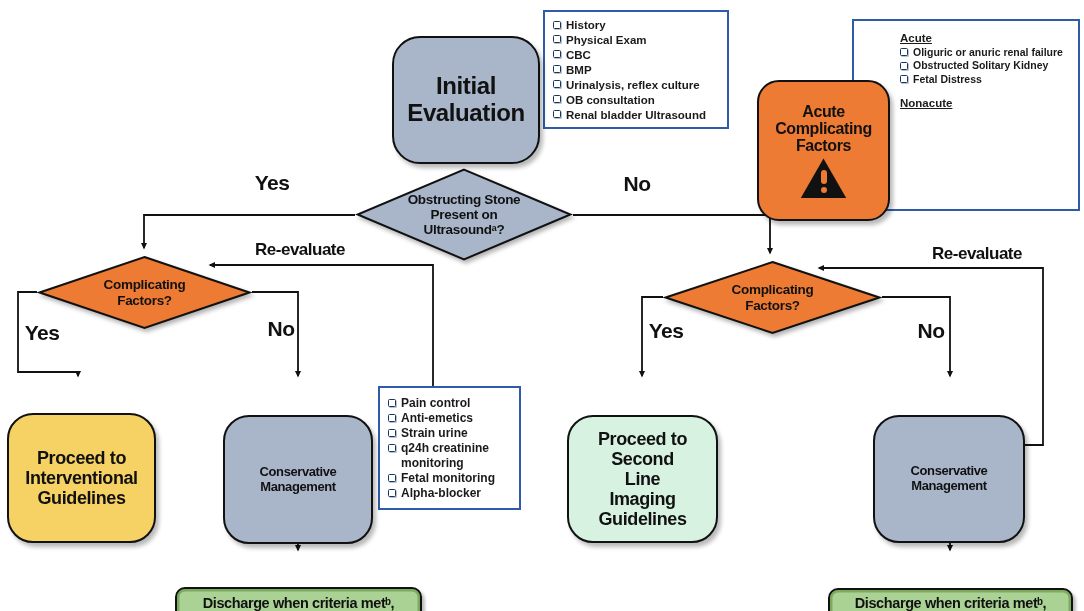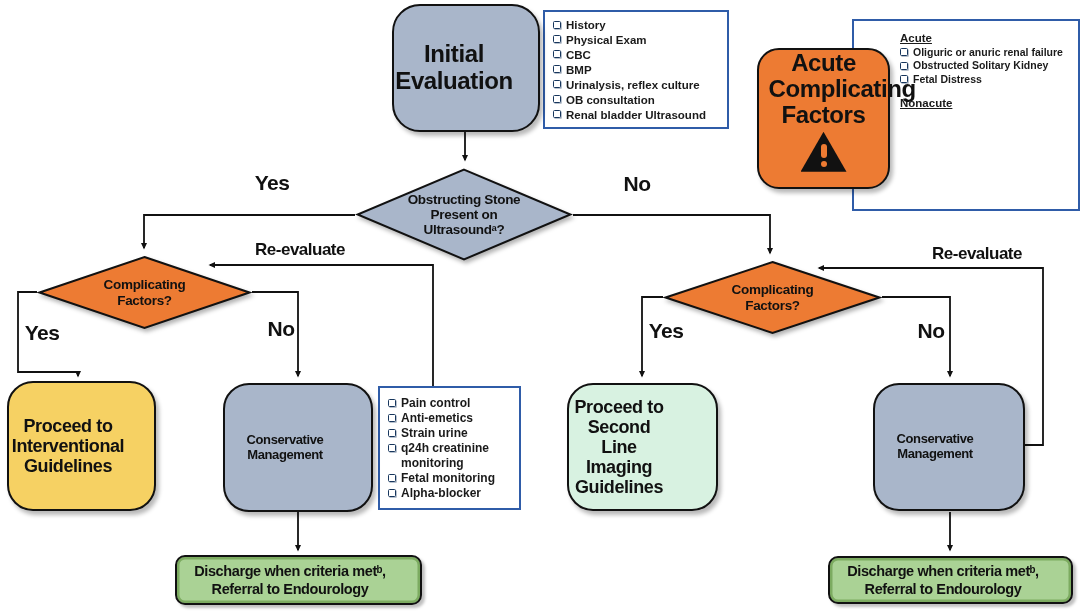--- a/index.html
+++ b/index.html
@@ -4,21 +4,21 @@
 <style>
   :root{
     --node-blue:#a9b6ca; --node-orange:#ed7b33; --node-yellow:#f6d163;
     --node-mint:#d8f2e1; --node-green:#aad295; --panel-border:#2f5ca8;
     --checkbox:#17365d; --line:#111111; --ink:#111111;
   }
   *{margin:0;padding:0;box-sizing:border-box;}
   body{background:#ffffff;font-family:"Liberation Sans",sans-serif;}
   .canvas{position:relative;width:1084px;height:611px;background:#ffffff;overflow:hidden;}
   .wires{position:absolute;left:0;top:0;width:1084px;height:611px;z-index:1;}
-  .node{position:absolute;z-index:3;border:2.5px solid var(--ink);display:flex;align-items:center;justify-content:flex-start;text-align:center;box-shadow:3px 4px 4px rgba(0,0,0,0.28);}
+  .node{position:absolute;z-index:3;border:2.5px solid var(--ink);display:flex;align-items:center;justify-content:center;text-align:center;box-shadow:3px 4px 4px rgba(0,0,0,0.28);margin-top:32px;}
   .slate{background:var(--node-blue);}
   .orange{background:var(--node-orange);}
   .yellow{background:var(--node-yellow);}
   .mint{background:var(--node-mint);}
   .green{background:var(--node-green);box-shadow:inset 0 0 0 2.5px #7cab60,3px 3px 3px rgba(0,0,0,0.25);}
   .nlabel{font-weight:700;color:var(--ink);letter-spacing:-0.4px;line-height:1.12;font-stretch:condensed;}
   .xl{font-size:24px;}
   .lg{font-size:13px;}
   .md{font-size:18px;}
   .dis{font-size:14.5px;line-height:1.25;}
@@ -32,21 +32,21 @@
   .dsvg polygon{stroke:var(--ink);stroke-width:2;}
   .poly-slate{fill:var(--node-blue);}
   .poly-orange{fill:var(--node-orange);}
   .dlabel{position:relative;z-index:2;font-weight:700;color:var(--ink);text-align:center;letter-spacing:-0.3px;line-height:1.12;font-stretch:condensed;}
   .elabel{position:absolute;z-index:2;transform:translateX(-50%);font-weight:700;color:var(--ink);letter-spacing:-0.5px;font-stretch:condensed;white-space:nowrap;}
   .yn{font-size:21px;}
   .reev{font-size:17px;}
   .warn-tri{position:relative;width:46px;height:40px;background:var(--ink);clip-path:polygon(50% 0,100% 100%,0 100%);margin:4px auto 0 auto;}
   .warn-tri::before{content:"";position:absolute;left:50%;top:12px;transform:translateX(-50%);width:6px;height:14px;border-radius:3px;background:var(--node-orange);}
   .warn-tri::after{content:"";position:absolute;left:50%;bottom:5px;transform:translateX(-50%);width:6px;height:6px;border-radius:50%;background:var(--node-orange);}
-  .acute-label{font-size:24px;line-height:1.08;}
+  .acute-label{font-size:16px;line-height:1.08;}
 </style>
 </head>
 <body>
 
 <div class="canvas">
 
   <svg class="wires" viewBox="0 0 1084 611">
     <defs>
       <marker id="arw" markerWidth="8" markerHeight="8" refX="5" refY="3" orient="auto" markerUnits="userSpaceOnUse">
         <path d="M0,0 L6.5,3 L0,6 Z" fill="#111"></path>

